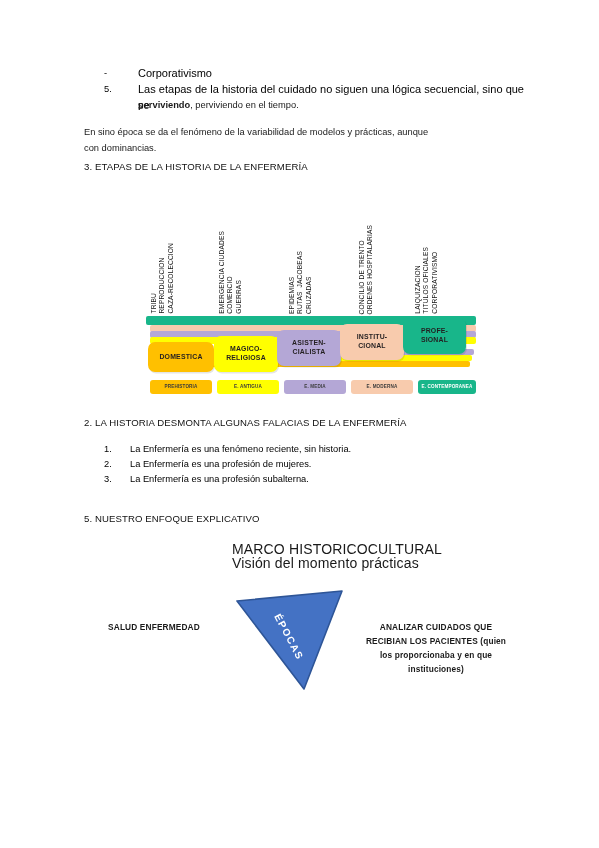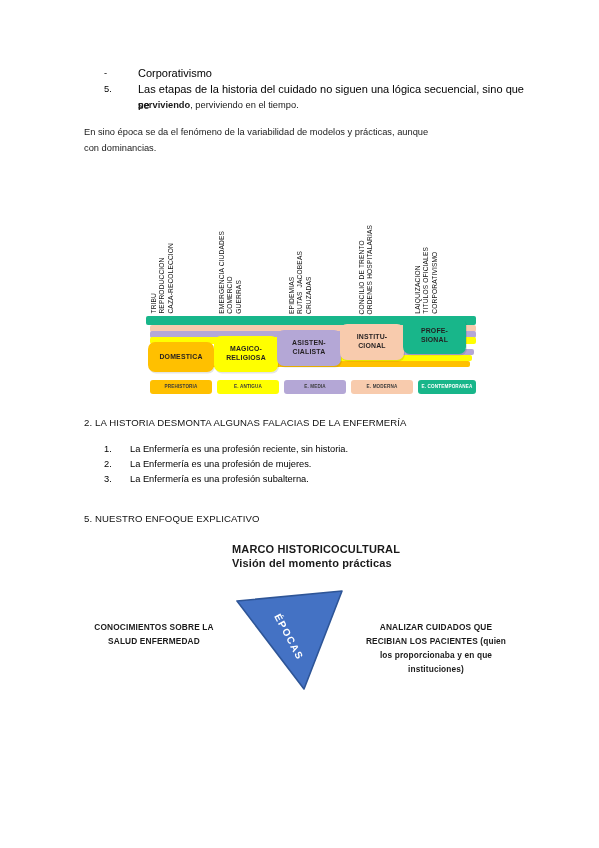--- a/index.html
+++ b/index.html
@@ -100,22 +100,22 @@
 
   .side-text{
     position:absolute;
     font-size:8.3px;line-height:14px;
     font-weight:bold;color:#1a1a1a;
     text-align:center;
     letter-spacing:.15px;
   }
   .center-text{
     position:absolute;
-    font-size:11px;line-height:14.5px;
-    font-weight:bold;color:#1a1a1a;
+    font-size:14px;line-height:14.5px;
+    font-weight:normal;color:#1a1a1a;
     letter-spacing:.15px;
   }
 </style>
 </head>
 <body>
 
 <div class="page">
 
   <div class="li-row" style="left:104px;top:66px;width:420px;">
     <span class="li-marker">-</span>
@@ -125,20 +125,21 @@
   <div class="li-row" style="left:104px;top:82px;width:420px;">
     <span class="li-marker">5.</span>
     <span class="li-text" style="width:386px;text-align:justify;text-align-last:justify;">Las etapas de la historia del cuidado no siguen una lógica secuencial, sino que se</span>
   </div>
   <div class="para" style="left:138px;top:98px;width:390px;">
     <span class="bold">perviviendo</span><span>, perviviendo en el tiempo.</span>
   </div>
 
   <div class="para" style="left:84px;top:125px;width:358px;text-align:left;">En sino época se da el fenómeno de la variabilidad de modelos y prácticas, aunque con dominancias.</div>
 
+  <div class="heading" style="left:84px;top:160px;width:420px;">3. ETAPAS DE LA HISTORIA DE LA ENFERMERÍA</div>
 
   <div class="chart">
 
     <div class="vlabels">
       <div class="vgroup" style="left:4px;">TRIBU
 REPRODUCCION
 CAZA-RECOLECCION</div>
       <div class="vgroup" style="left:72px;">EMERGENCIA CIUDADES
 COMERCIO
 GUERRAS</div>
@@ -181,21 +182,21 @@
       <div class="tl" style="left:138px;width:62px;background:#B4A7D6;">E. MEDIA</div>
       <div class="tl" style="left:205px;width:62px;background:#F8CBAD;">E. MODERNA</div>
       <div class="tl onteal" style="left:272px;width:58px;background:#18B68A;">E. CONTEMPORANEA</div>
     </div>
   </div>
 
   <div class="heading" style="left:84px;top:416px;width:440px;">2. LA HISTORIA DESMONTA ALGUNAS FALACIAS DE LA ENFERMERÍA</div>
 
   <div class="nrow" style="left:104px;top:442px;width:400px;">
     <span class="nmark">1.</span>
-    <span class="ntext">La Enfermería es una profesión reciente, sin historia.</span>
+    <span class="ntext">La Enfermería es una fenómeno reciente, sin historia.</span>
   </div>
   <div class="nrow" style="left:104px;top:457px;width:400px;">
     <span class="nmark">2.</span>
     <span class="ntext">La Enfermería es una profesión de mujeres.</span>
   </div>
   <div class="nrow" style="left:104px;top:472px;width:400px;">
     <span class="nmark">3.</span>
     <span class="ntext">La Enfermería es una profesión subalterna.</span>
   </div>
 
@@ -205,21 +206,20 @@
   <div class="center-text" style="left:232px;top:556px;width:220px;">Visión del momento prácticas</div>
 
   <div class="tri-wrap">
     <svg class="tri-svg" width="116" height="104" viewBox="0 0 116 104">
       <polygon points="5,13 110,3 72,101" fill="#4472C4" stroke="#2E5597" stroke-width="1.6" stroke-linejoin="round"></polygon>
     </svg>
     <div class="tri-label">ÉPOCAS</div>
   </div>
 
   <div class="side-text" style="left:74px;top:620px;width:160px;">
-    <div>CONOCIMIENTOS SOBRE LA</div>
     <div>SALUD ENFERMEDAD</div>
   </div>
 
   <div class="side-text" style="left:356px;top:620px;width:160px;">
     <div>ANALIZAR CUIDADOS QUE</div>
     <div>RECIBIAN LOS PACIENTES (quien</div>
     <div>los proporcionaba y en que</div>
     <div>instituciones)</div>
   </div>
 

